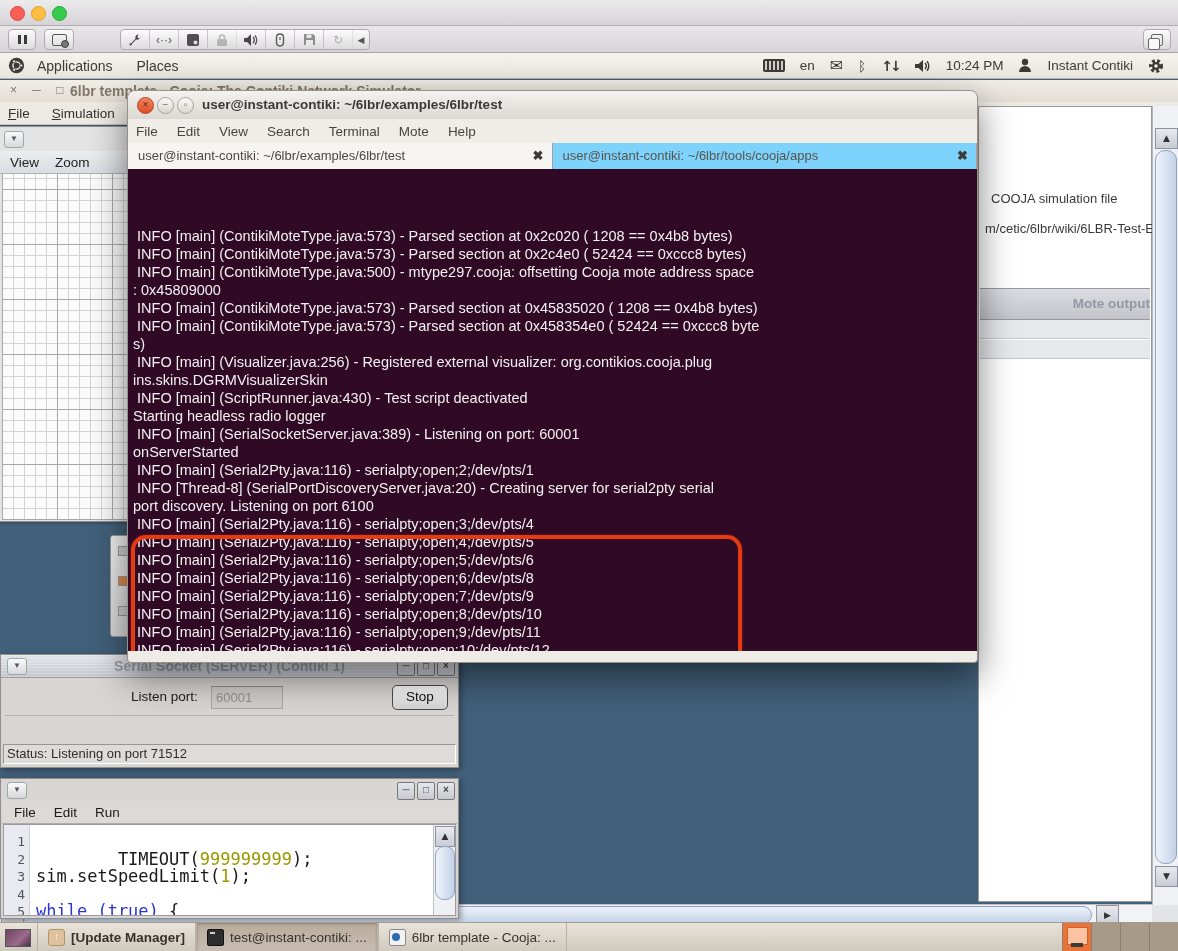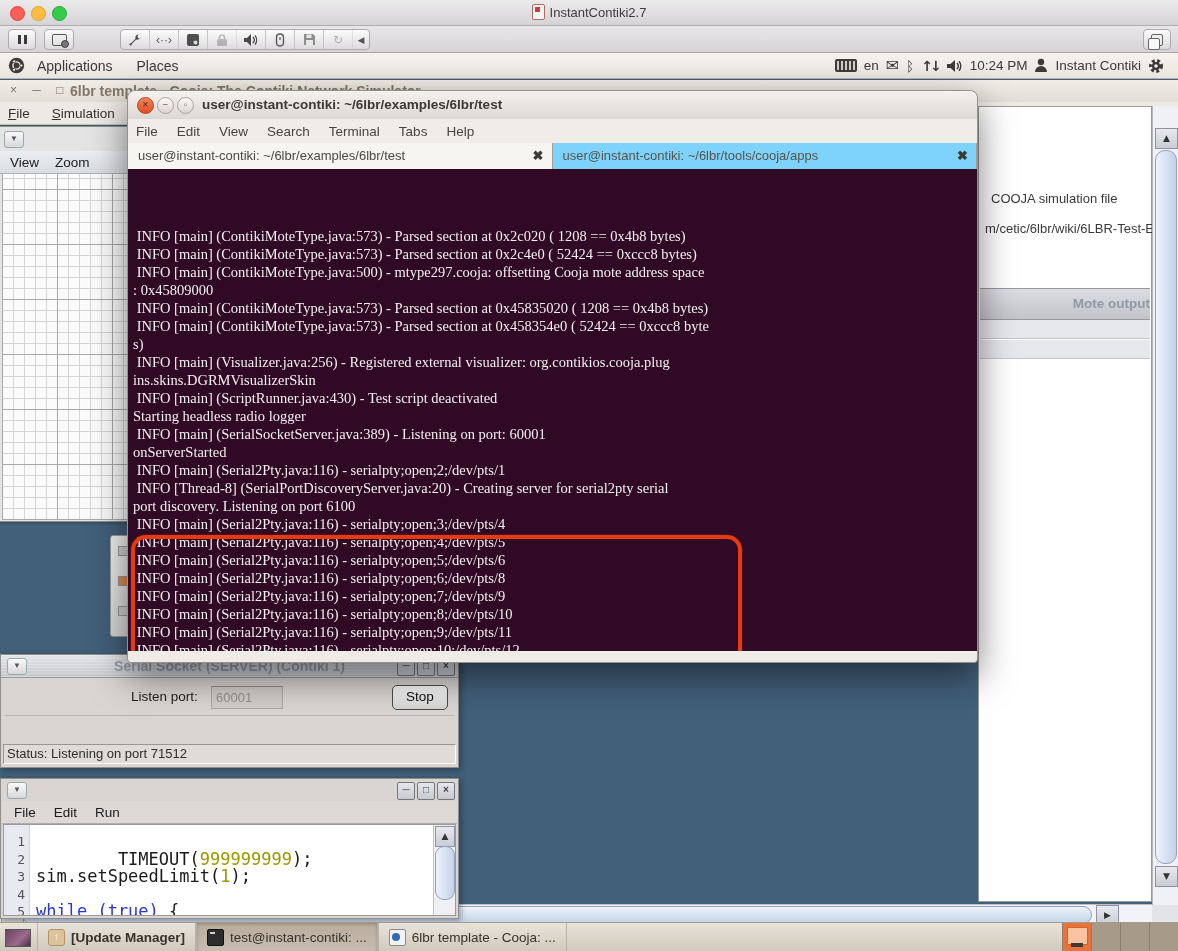--- a/index.html
+++ b/index.html
@@ -34,21 +34,21 @@
   .copybtn{left:1143px;width:26px;}
   .copy-ic{position:relative;width:10px;height:10px;border:1px solid #666;border-radius:2px;background:#eee;}
   .copy-ic::before{content:"";position:absolute;left:-4px;top:3px;width:10px;height:10px;border:1px solid #666;border-radius:2px;background:#f8f8f8;}
 
   
   .upanel{left:0;top:53px;width:1178px;height:25px;
     background:linear-gradient(#f6f3ee,#e9e5de);border-bottom:1px solid #b7b1a7;
     display:flex;align-items:center;color:#3c3b37;font-size:14px;}
   .upanel .menu{padding:0 12px;}
   .ulogo{width:17px;height:17px;margin-left:8px;}
-  .ind{display:flex;align-items:center;gap:7px;margin-left:auto;padding-right:14px;font-size:13.5px;}
+  .ind{display:flex;align-items:center;gap:15px;margin-left:auto;padding-right:14px;font-size:13.5px;}
   .kbd-ic{width:22px;height:13px;background:#3c3b37;border-radius:2px;position:relative;}
   .kbd-ic::after{content:"";position:absolute;left:2px;right:2px;top:2px;bottom:2px;
     background:repeating-linear-gradient(90deg,#f6f3ee 0 2px,transparent 2px 4px);opacity:.8;}
   .glyph{font-family:"DejaVu Sans",sans-serif;}
   .arrows{font-weight:bold;letter-spacing:-3px;font-size:14px;}
 
   
   .cooja-win{left:0;top:80px;width:1178px;height:842px;background:#42607a;}
   .cooja-titlebar{position:absolute;left:0;top:0;width:1178px;height:22px;
     background:linear-gradient(#f1eee8,#e2ddd5);}
@@ -154,21 +154,21 @@
   .term-menubar{position:absolute;left:0;top:28px;right:0;height:24px;background:#f0ede9;
     display:flex;gap:19px;align-items:center;padding-left:8px;font-size:13.5px;color:#47453f;}
   .term-tabs{position:absolute;left:0;top:52px;right:0;height:26px;background:#c6c1ba;
     display:flex;border-bottom:1px solid #aaa49c;}
   .ttab{flex:1;position:relative;font-size:13px;color:#4a4843;line-height:26px;
     padding-left:10px;border-right:1px solid #a59f97;white-space:nowrap;overflow:hidden;}
   .ttab.active{background:#f7f5f2;}
   .ttab.inactive{background:#7dd3fc;color:#56544e;}
   .tab-x{position:absolute;right:8px;top:0px;font-size:13px;color:#3d3b36;font-weight:bold;}
   .term-body{position:absolute;left:0;top:78px;right:0;height:482px;background:#300a24;
-    font-family:Liberation Serif, serif;font-size:14.5px;line-height:18px;
+    font-family:Liberation Sans, sans-serif;font-size:14.5px;line-height:18px;
     color:#f3f0f2;white-space:pre;padding:4px 0 0 5px;box-sizing:border-box;overflow:hidden;}
   .redbox{position:absolute;left:3px;top:366px;width:603px;height:190px;
     border:4px solid #e63b12;border-radius:15px;box-shadow:0 0 2px rgba(230,59,18,.6);}
 
   
   .taskbar{left:0;top:922px;width:1178px;height:29px;
     background:linear-gradient(#e9e3da,#cfc8bc);border-top:1px solid #a39b8e;
     display:flex;align-items:stretch;font-size:13.5px;color:#37332c;}
   .tb-thumb{align-self:center;width:24px;height:16px;margin:0 6px 0 5px;
     background:linear-gradient(135deg,#6b4260,#9c6b8c 60%,#4b2c44);border:1px solid #555;}
@@ -190,21 +190,20 @@
 </style>
 </head>
 <body>
 
 <div class="screen">
 
   <div class="abs mac-bar">
     <div class="tl r"></div>
     <div class="tl y"></div>
     <div class="tl g"></div>
-    <div class="mac-title"><span class="doc"></span><span>InstantContiki2.7</span></div>
   </div>
 
   <div class="abs vm-toolbar">
     <div class="tbtn pausebars" style="left:8px;width:26px;">
         <i></i>
         <i></i>
       </div>
     <div class="tbtn" style="left:44px;width:28px;">
       <span style="position:relative;width:13px;height:10px;border:1px solid #555;border-radius:2px;display:inline-block;">
           <span style="position:absolute;right:-3px;bottom:-3px;width:6px;height:6px;border-radius:50%;background:#777;border:1px solid #444;"></span>
@@ -397,21 +396,21 @@
       <div class="wbtn max">▫</div>
       <div class="term-title">user@instant-contiki: ~/6lbr/examples/6lbr/test</div>
     </div>
     <div class="term-menubar">
 
     <span>File</span>
         <span>Edit</span>
         <span>View</span>
         <span>Search</span>
         <span>Terminal</span>
-        <span>Tabs</span>
+        <span>Mote</span>
         <span>Help</span>
       </div>
     <div class="term-tabs">
       <div class="ttab active"><span>user@instant-contiki: ~/6lbr/examples/6lbr/test</span><span class="tab-x">✖</span></div>
       <div class="ttab inactive"><span>user@instant-contiki: ~/6lbr/tools/cooja/apps</span><span class="tab-x">✖</span></div>
     </div>
     <div class="term-body">
       
     <div> INFO [main] (ContikiMoteType.java:573) - Parsed section at 0x2c020 ( 1208 == 0x4b8 bytes)</div><div> INFO [main] (ContikiMoteType.java:573) - Parsed section at 0x2c4e0 ( 52424 == 0xccc8 bytes)</div><div> INFO [main] (ContikiMoteType.java:500) - mtype297.cooja: offsetting Cooja mote address space</div><div>: 0x45809000</div><div> INFO [main] (ContikiMoteType.java:573) - Parsed section at 0x45835020 ( 1208 == 0x4b8 bytes)</div><div> INFO [main] (ContikiMoteType.java:573) - Parsed section at 0x458354e0 ( 52424 == 0xccc8 byte</div><div>s)</div><div> INFO [main] (Visualizer.java:256) - Registered external visualizer: org.contikios.cooja.plug</div><div>ins.skins.DGRMVisualizerSkin</div><div> INFO [main] (ScriptRunner.java:430) - Test script deactivated</div><div>Starting headless radio logger</div><div> INFO [main] (SerialSocketServer.java:389) - Listening on port: 60001</div><div>onServerStarted</div><div> INFO [main] (Serial2Pty.java:116) - serialpty;open;2;/dev/pts/1</div><div> INFO [Thread-8] (SerialPortDiscoveryServer.java:20) - Creating server for serial2pty serial</div><div>port discovery. Listening on port 6100</div><div> INFO [main] (Serial2Pty.java:116) - serialpty;open;3;/dev/pts/4</div><div> INFO [main] (Serial2Pty.java:116) - serialpty;open;4;/dev/pts/5</div><div> INFO [main] (Serial2Pty.java:116) - serialpty;open;5;/dev/pts/6</div><div> INFO [main] (Serial2Pty.java:116) - serialpty;open;6;/dev/pts/8</div><div> INFO [main] (Serial2Pty.java:116) - serialpty;open;7;/dev/pts/9</div><div> INFO [main] (Serial2Pty.java:116) - serialpty;open;8;/dev/pts/10</div><div> INFO [main] (Serial2Pty.java:116) - serialpty;open;9;/dev/pts/11</div><div> INFO [main] (Serial2Pty.java:116) - serialpty;open;10;/dev/pts/12</div></div>
     <div class="term-body" style="background:none;pointer-events:none;">

